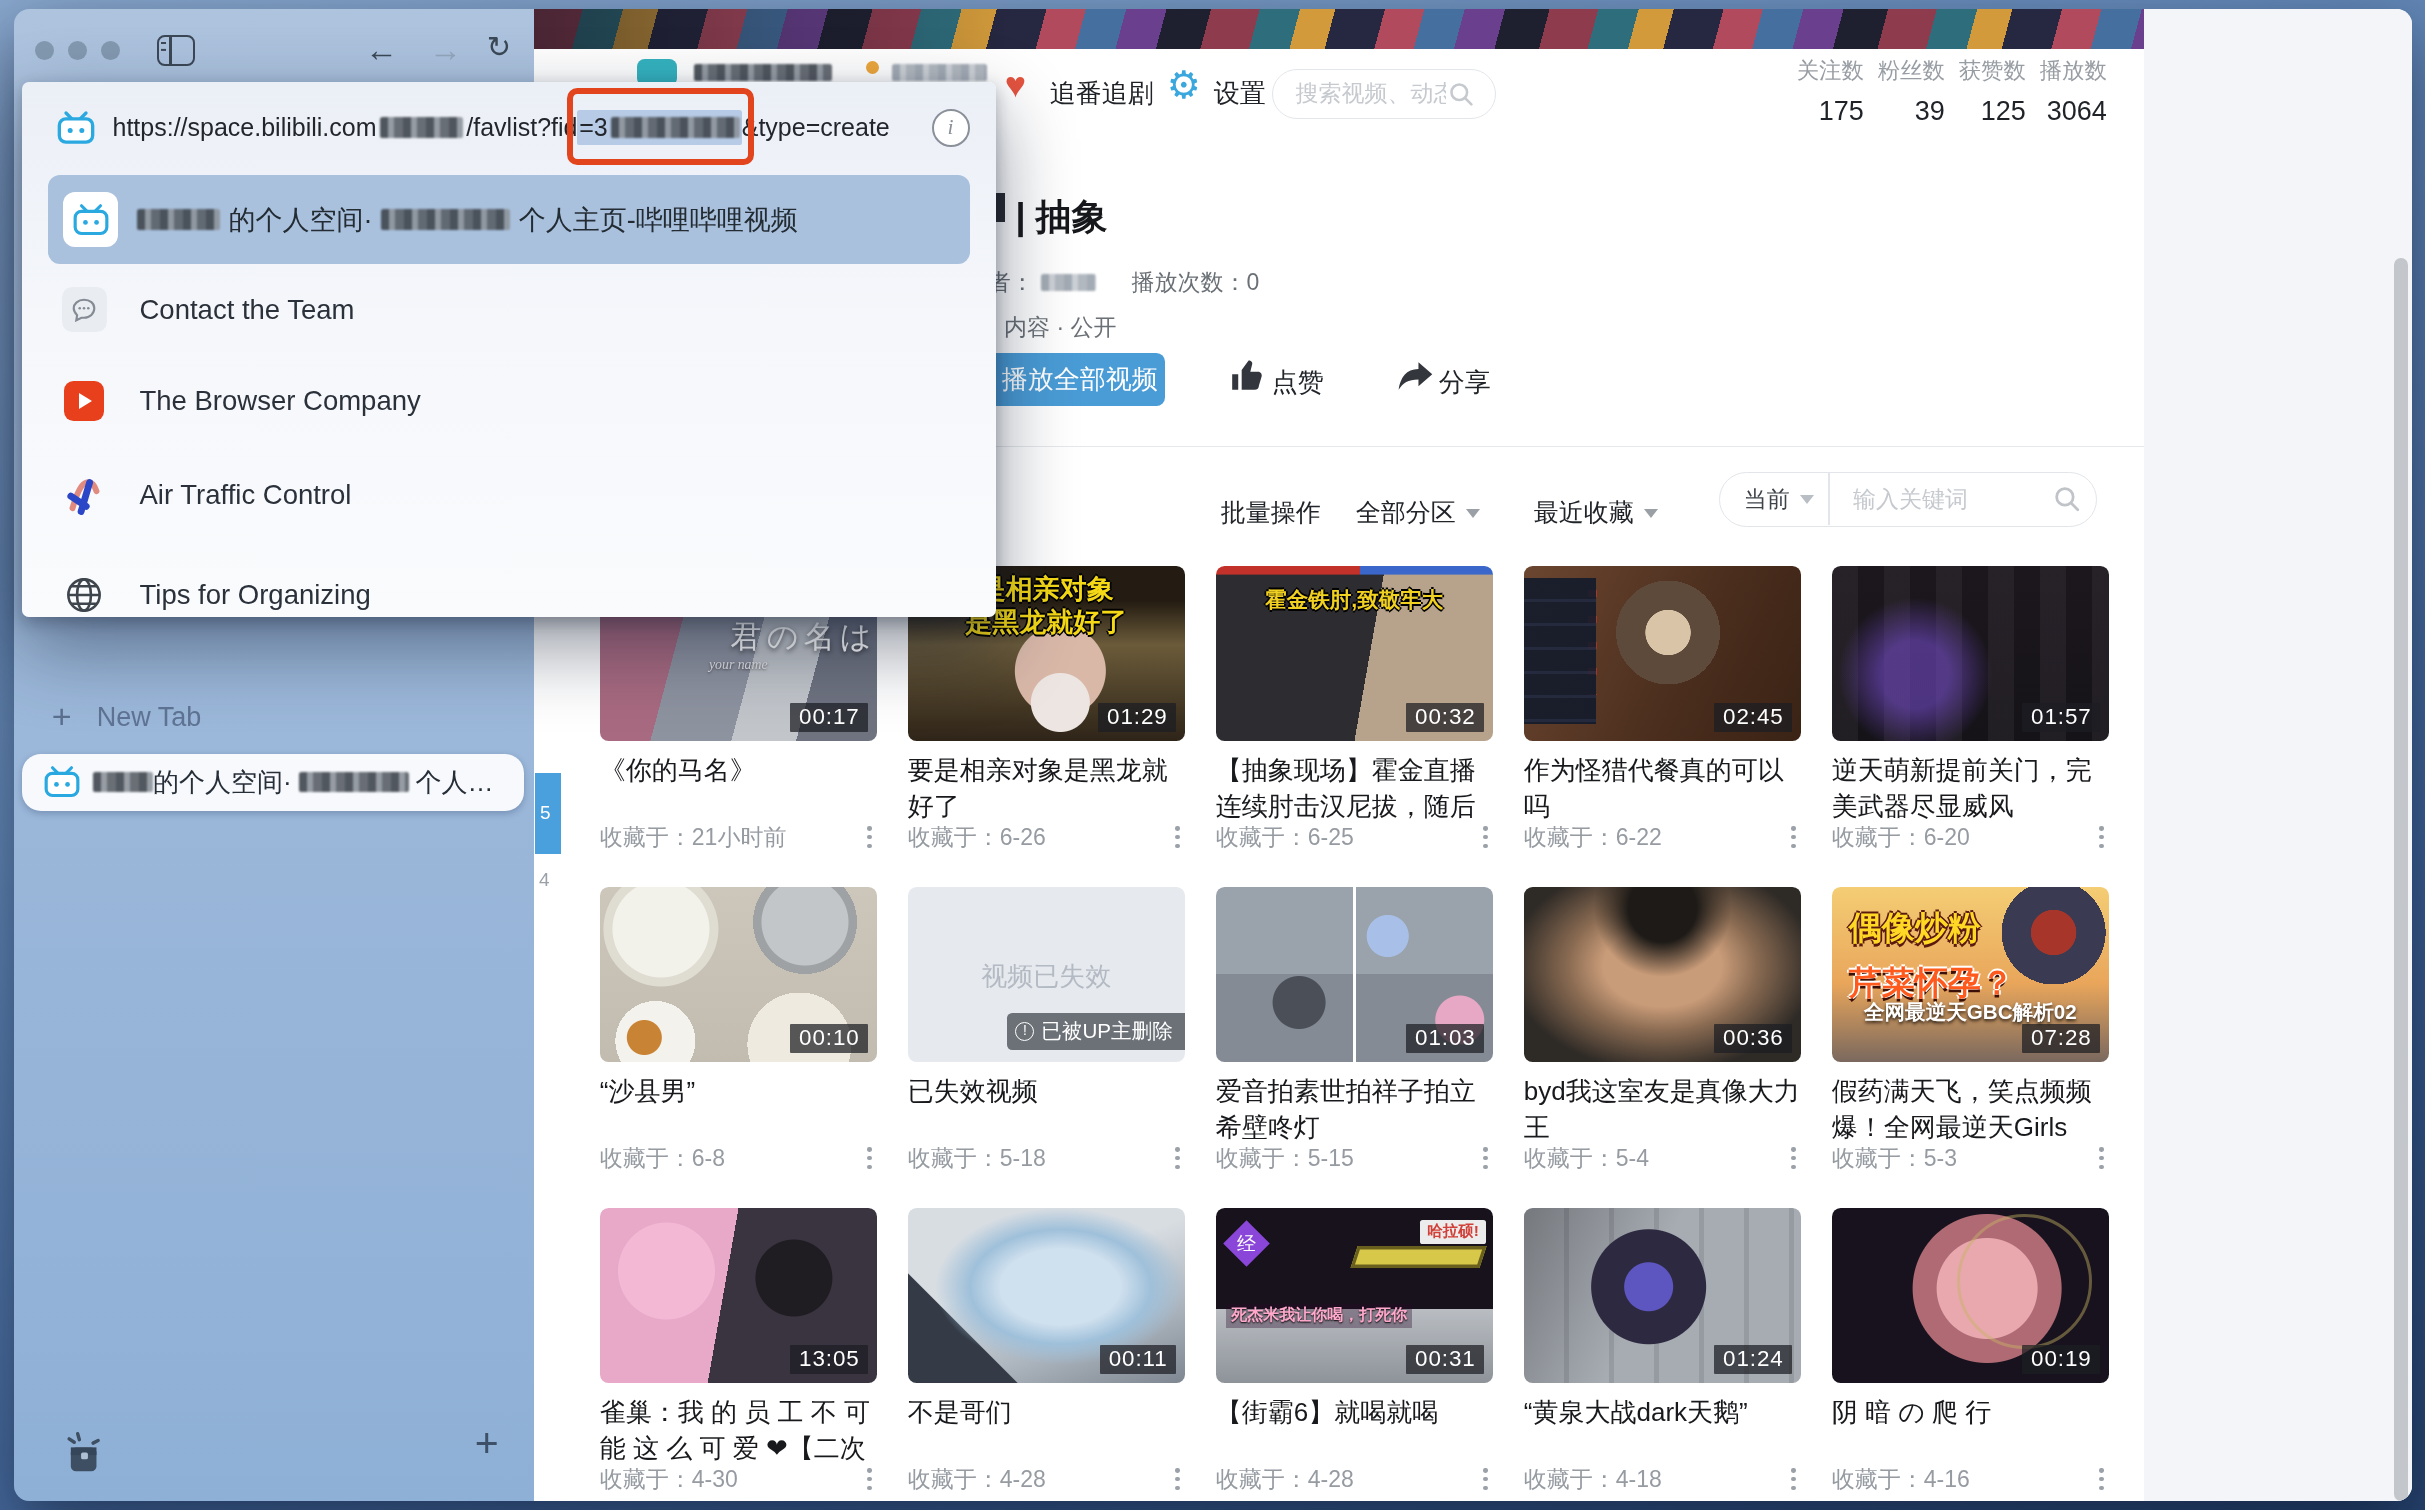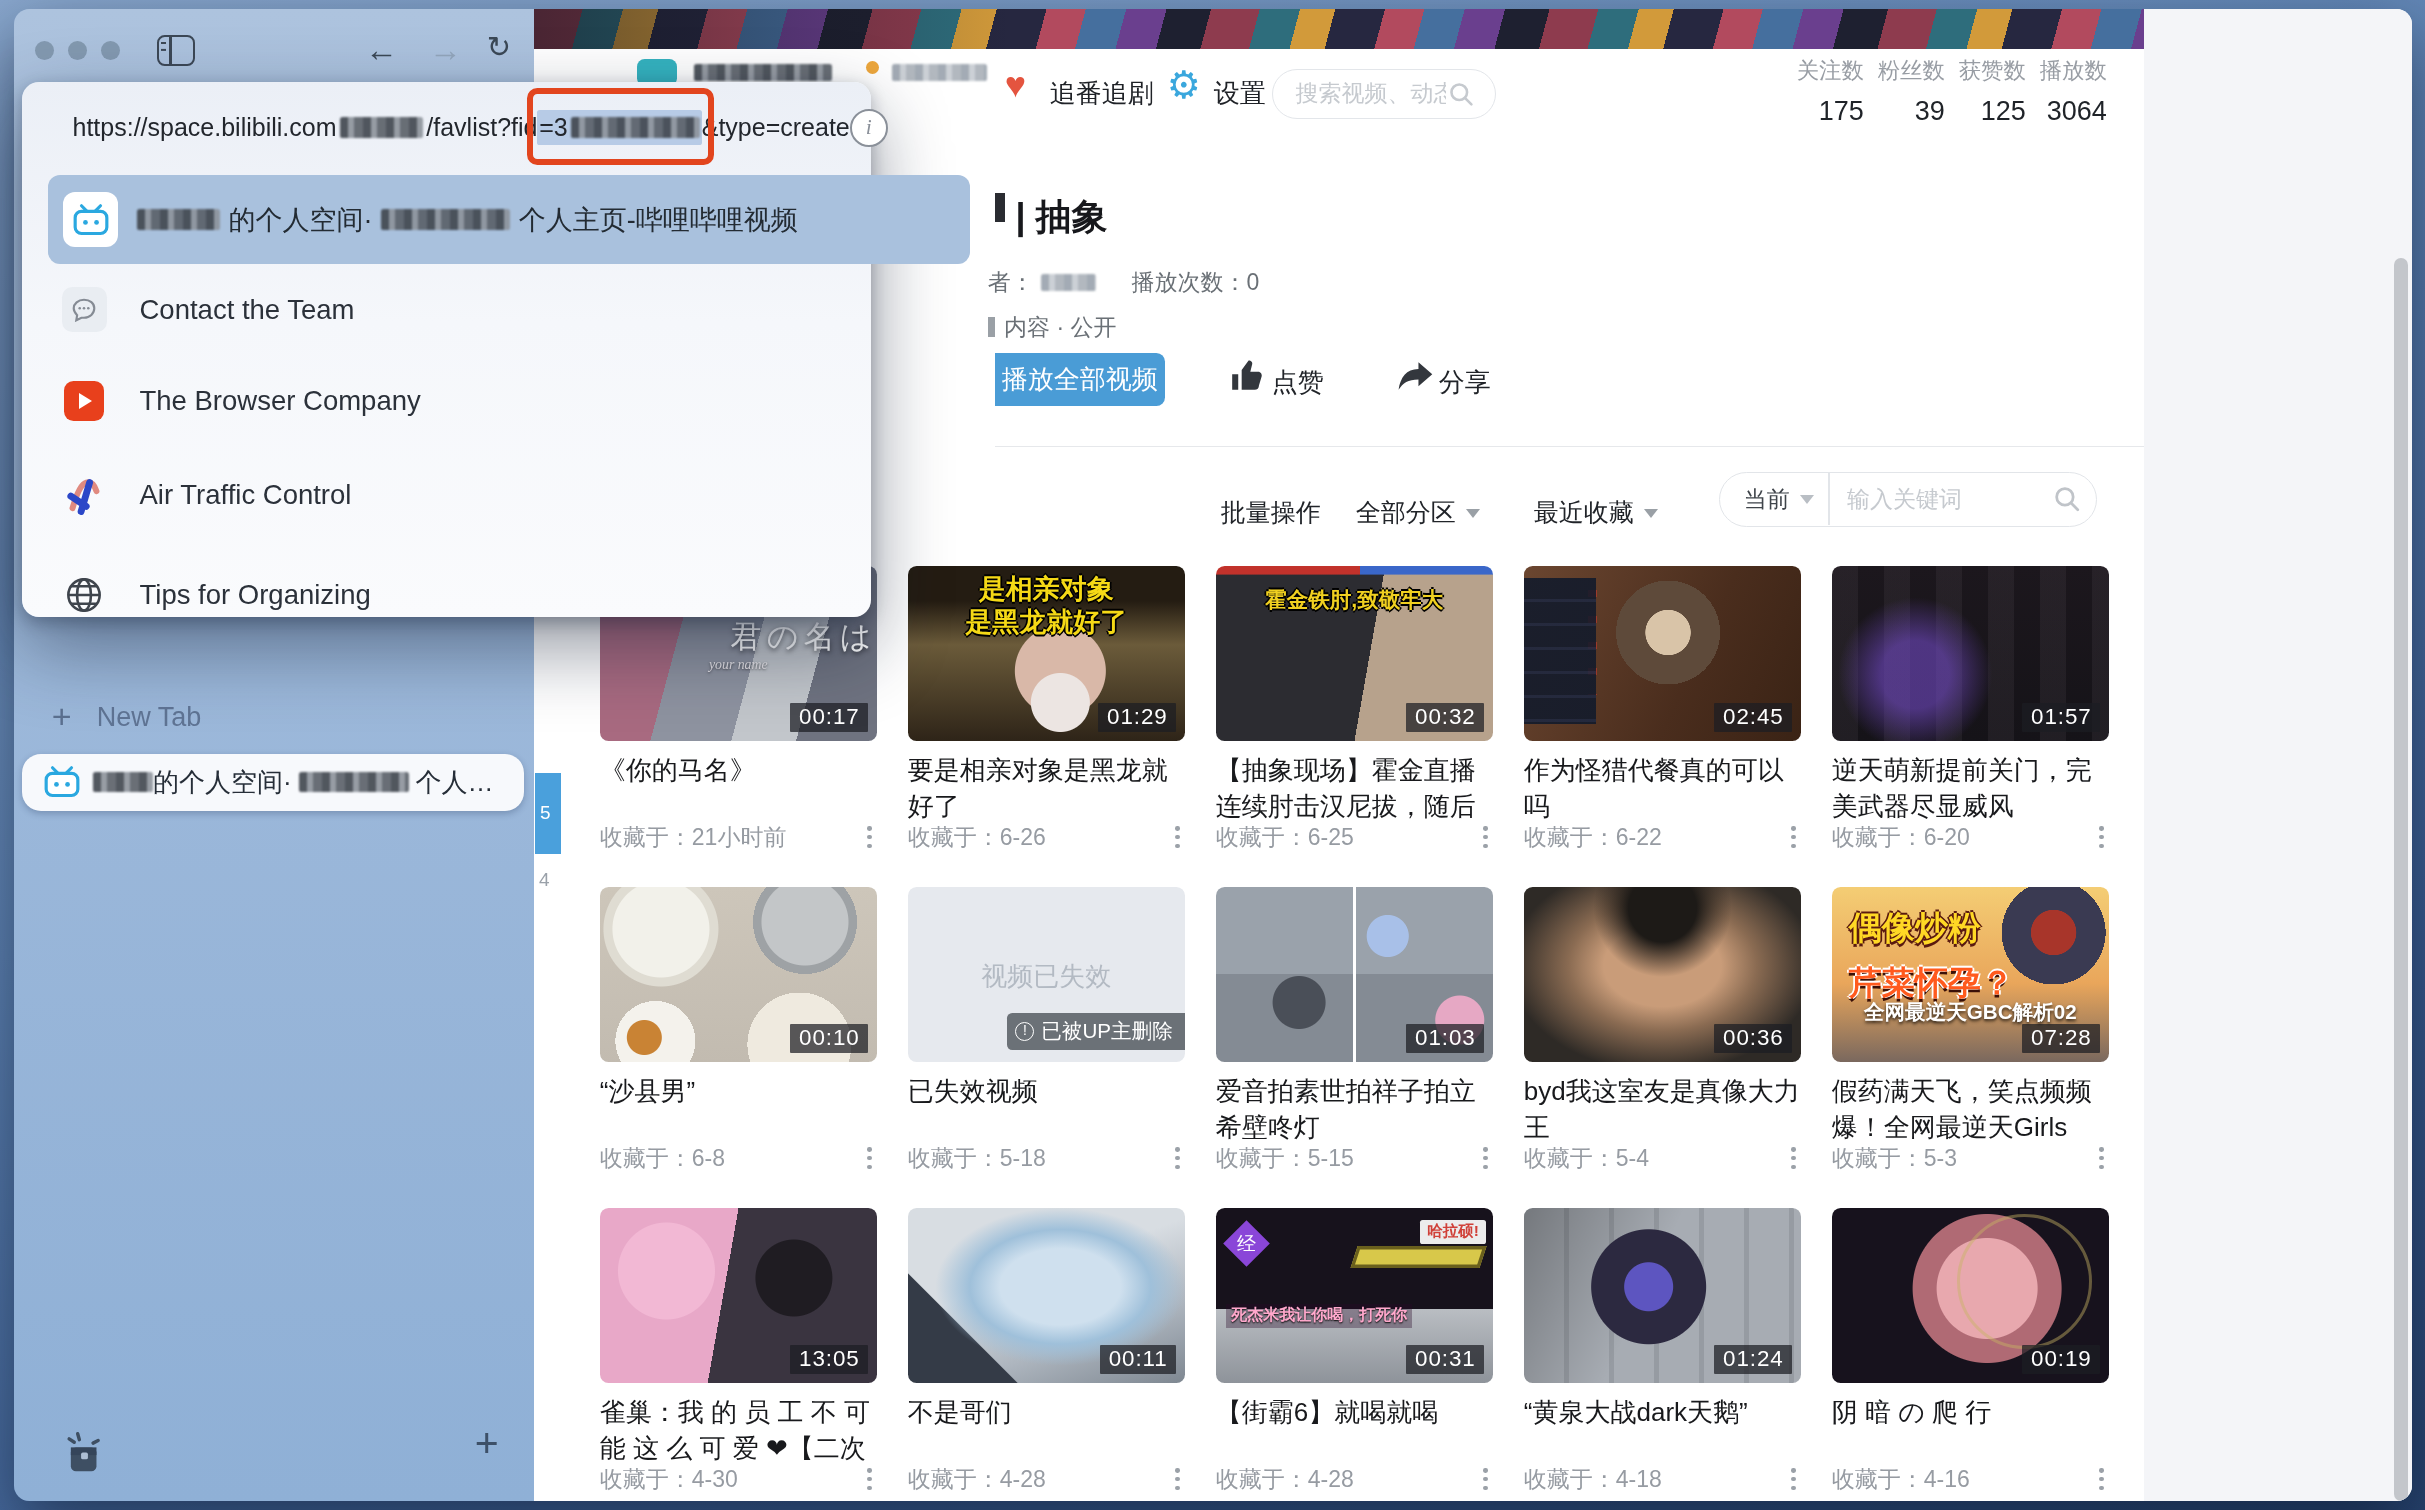--- a/index.html
+++ b/index.html
@@ -66,21 +66,21 @@
   .actlabel{position:absolute;top:356px;font-size:26px;color:#212429;}
   .divider{position:absolute;left:461px;top:437px;width:1149px;height:0.9px;background:#e6e8eb;}
 
   .t-label{position:absolute;top:487px;font-size:25px;color:#212429;}
   .caret{display:inline-block;width:0;height:0;border-left:7.7px solid transparent;border-right:7.7px solid transparent;
     border-top:9.5px solid #9aa0a6;vertical-align:middle;margin-left:10.3px;}
   .kwpill{position:absolute;left:1185px;top:463px;width:378px;height:55px;border:1.7px solid #e2e5e9;border-radius:27.5px;
     background:#fff;display:flex;align-items:center;padding-left:24px;}
   .kwpill .scope{font-size:23px;color:#3f444a;}
   .kwpill .vline{width:1.7px;height:52px;background:#e2e5e9;margin:0 15.5px 0 13.8px;}
-  .kwpill input{border:none;outline:none;width:172px;font-size:23px;background:transparent;color:#61666d;}
+  .kwpill input{border:none;outline:none;width:172px;font-size:23px;background:transparent;color:#61666d;margin-left:6px;}
   .kwpill input::placeholder{color:#c6cacf;}
 
   
   .grid{position:absolute;left:66px;top:557px;width:1509px;display:grid;
     grid-template-columns:repeat(5,277px);column-gap:31px;row-gap:34px;grid-auto-rows:287px;}
   .card{position:relative;width:277px;height:287px;}
   .thumb{position:relative;width:277px;height:175px;border-radius:8.6px;overflow:hidden;background:#888;}
   .dur{position:absolute;right:8.6px;bottom:8.6px;background:rgba(28,29,34,.72);color:#fff;font-size:22.4px;
     padding:1.7px 8.6px;border-radius:1px;letter-spacing:0.9px;}
   .vtitle{margin-top:11.2px;font-size:26px;line-height:36px;color:#18191c;height:72px;overflow:hidden;}
@@ -173,21 +173,21 @@
      radial-gradient(circle at 45% 45%,#5d55c0 0 24px,#2c2940 25px 57px,rgba(0,0,0,0) 58px),
      linear-gradient(115deg,rgba(0,0,0,.3),rgba(0,0,0,0) 45%),
      repeating-linear-gradient(90deg,#a7acb3 0 40px,#969ba2 40px 45px);}
   .th-pink-crawl{background:
      radial-gradient(circle at 56% 46%,#e8a8ae 0 50px,#b06a74 51px 74px,rgba(0,0,0,0) 75px),
      #17121d;}
   .th-pink-crawl::before{content:"";position:absolute;right:17px;top:6.9px;width:129px;height:129px;border-radius:50%;
     border:3.4px solid rgba(200,180,100,.45);}
 
   
-  .popup{position:absolute;left:21.5px;top:82px;width:849px;height:535px;border-radius:17px;z-index:60;
+  .popup{position:absolute;left:21.5px;top:82px;width:974px;height:535px;border-radius:7px;z-index:60;
     background:linear-gradient(180deg,#ebeff6 0%,#f5f7fb 45%,#fafbfd 100%);
     box-shadow:0 30px 77px rgba(12,22,44,.45),0 5.2px 15.5px rgba(12,22,44,.28);}
   .urlrow{position:absolute;left:0;top:15.5px;width:100%;height:60px;display:flex;align-items:center;
     padding:0 26px 0 34px;}
   .urltext{display:flex;align-items:center;font-size:25px;color:#22262c;white-space:nowrap;margin-left:17px;}
   .urlsel{background:#b7cbe6;border-radius:2.6px;padding:2.6px 1.7px;display:inline-flex;align-items:center;}
   .selwrap{position:relative;display:inline-flex;align-items:center;}
   .redbox{position:absolute;left:-10.3px;top:-22.4px;right:-12px;bottom:-20.6px;border:6px solid #e2451e;
     border-radius:10.3px;pointer-events:none;}
   .infoicon{margin-left:auto;width:38px;height:38px;border-radius:50%;border:2.6px solid #8a9099;background:#fff;

